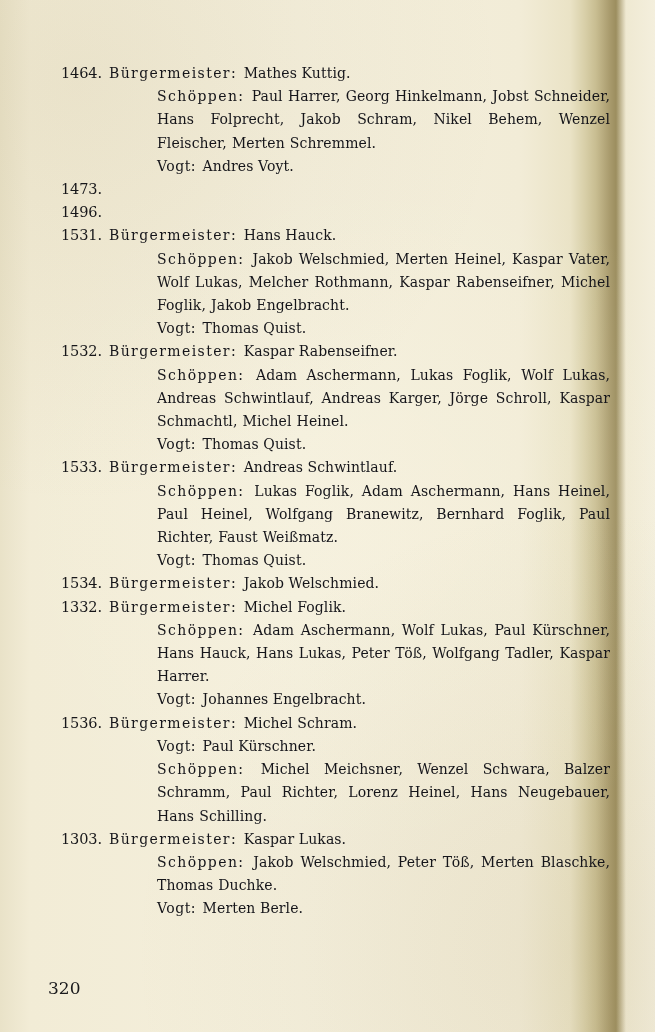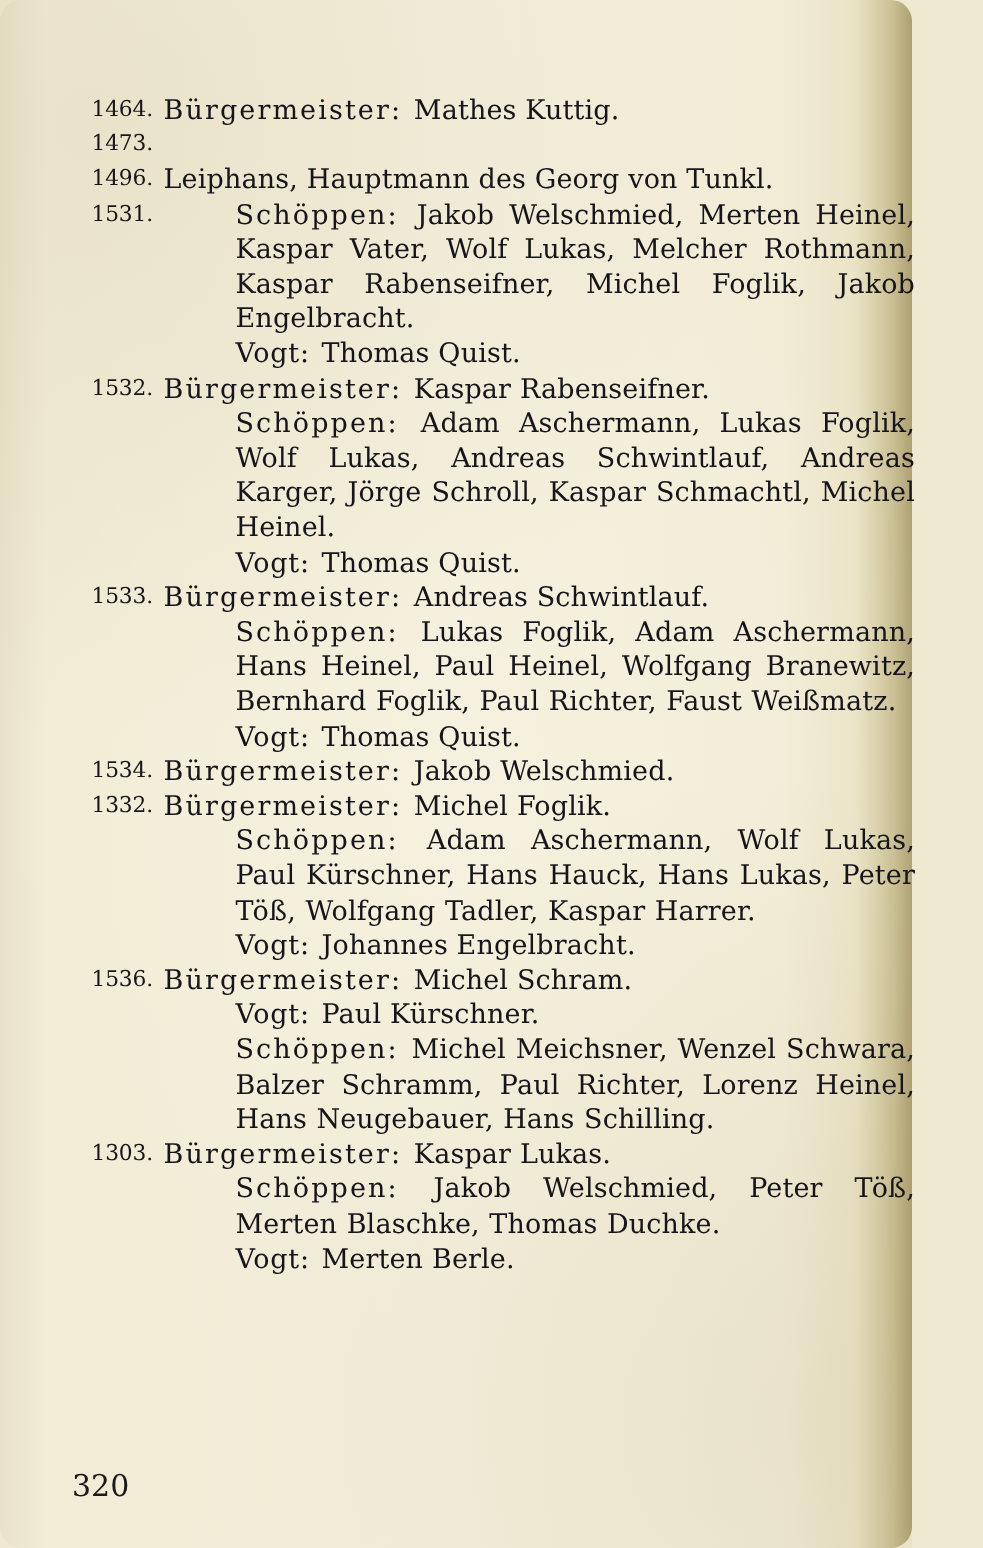--- a/index.html
+++ b/index.html
@@ -11,37 +11,36 @@
     height: 1032px;
     background: #efe9d2;
     font-family: "DejaVu Serif", serif;
     overflow: hidden;
     position: relative;
   }
   .page {
     position: absolute;
     left: 0;
     top: 0;
-    width: 608px;
+    width: 655px;
     height: 1032px;
     background:
       linear-gradient(to right,
         #e9e2c8 0px,
         #f2ecd6 30px,
         #f4efdc 300px,
         #f2ecd7 520px,
         #eae3c6 570px,
         #d8cfa8 585px,
         #c8bd91 596px,
         #b6a97c 604px,
         #a89a6c 610px,
         #9c8e5f 616px,
         #efe9d2 626px,
         #f4efdd 655px);
-    border-radius: 14px;
   }
   .grain {
     position: absolute;
     inset: 0;
     pointer-events: none;
     background:
       radial-gradient(circle at 12% 8%, rgba(160,140,90,0.10) 0%, rgba(160,140,90,0) 38%),
       radial-gradient(circle at 88% 92%, rgba(160,140,90,0.10) 0%, rgba(160,140,90,0) 40%),
       radial-gradient(circle at 55% 50%, rgba(255,252,235,0.18) 0%, rgba(255,252,235,0) 60%);
   }
@@ -65,40 +64,40 @@
     color: #17171a;
     padding-right: 7px;
     font-family: "DejaVu Serif", serif;
     letter-spacing: -0.1px;
   }
   .body {
     flex: 1 1 auto;
     min-width: 0;
   }
   .line {
-    font-size: 18px;
+    font-size: 14px;
     line-height: 23.2px;
     color: #15151a;
     font-family: "DejaVu Serif", serif;
     letter-spacing: 0.1px;
     white-space: nowrap;
   }
   .role {
     letter-spacing: 1.4px;
     margin-right: 2px;
   }
   .role-tight {
     letter-spacing: 0.5px;
     margin-right: 2px;
   }
   .folio {
     position: absolute;
     left: 48px;
     top: 978px;
-    font-size: 20px;
+    font-size: 17px;
     color: #1a1a1c;
     font-family: "DejaVu Serif", serif;
   }
   .row-sub {
     display: block;
     padding-left: 48px;
   }
   .row-sub .line:first-child {
     text-indent: -0px;
   }
@@ -114,38 +113,40 @@
 
 <div class="page">
   <div class="grain"></div>
 
   <div class="content">
 
     <div class="entry">
       <div class="year">1464.</div>
       <div class="body">
         <div class="line"><span class="role">Bürgermeister:</span><span> Mathes Kuttig.</span></div>
+        <div class="row-sub">
+          <div class="line justify"><span class="role">Schöppen:</span><span> Paul Harrer, Georg Hinkelmann, Jobst Schneider, Hans Folprecht, Jakob Schram, Nikel Behem, Wenzel Fleischer, Merten Schremmel.</span></div>
+          <div class="line"><span class="role-tight">Vogt:</span><span> Andres Voyt.</span></div>
+        </div>
       </div>
     </div>
 
 
     <div class="entry">
       <div class="year">1473.</div>
     </div>
 
     <div class="entry">
       <div class="year">1496.</div>
-      <div class="body">
-        <div class="line">Leiphans, Hauptmann des Georg von Tunkl.</div>
-      </div>
     </div>
 
     <div class="entry">
       <div class="year">1531.</div>
       <div class="body">
+        <div class="line"><span class="role">Bürgermeister:</span><span> Hans Hauck.</span></div>
         <div class="row-sub">
           <div class="line justify"><span class="role">Schöppen:</span><span> Jakob Welschmied, Merten Heinel, Kaspar Vater, Wolf Lukas, Melcher Rothmann, Kaspar Rabenseifner, Michel Foglik, Jakob Engelbracht.</span></div>
           <div class="line"><span class="role-tight">Vogt:</span><span> Thomas Quist.</span></div>
         </div>
       </div>
     </div>
 
     <div class="entry">
       <div class="year">1532.</div>
       <div class="body">

